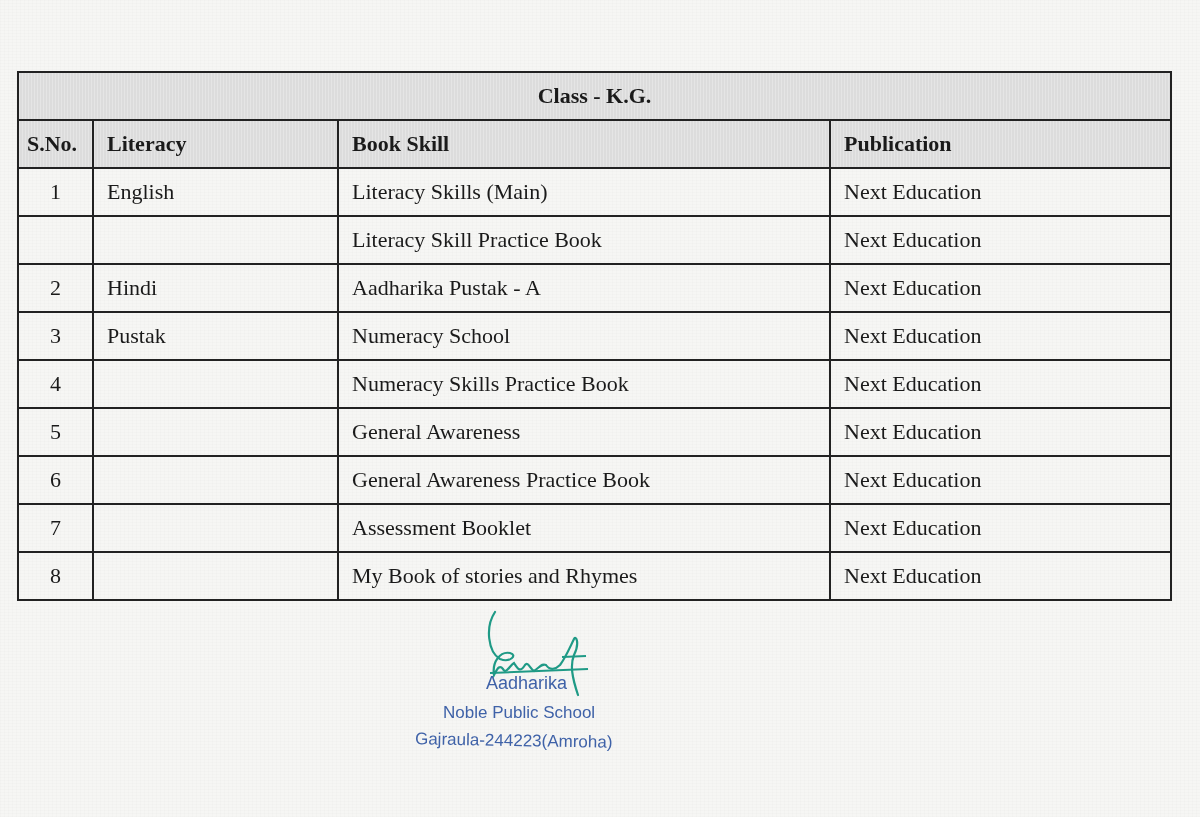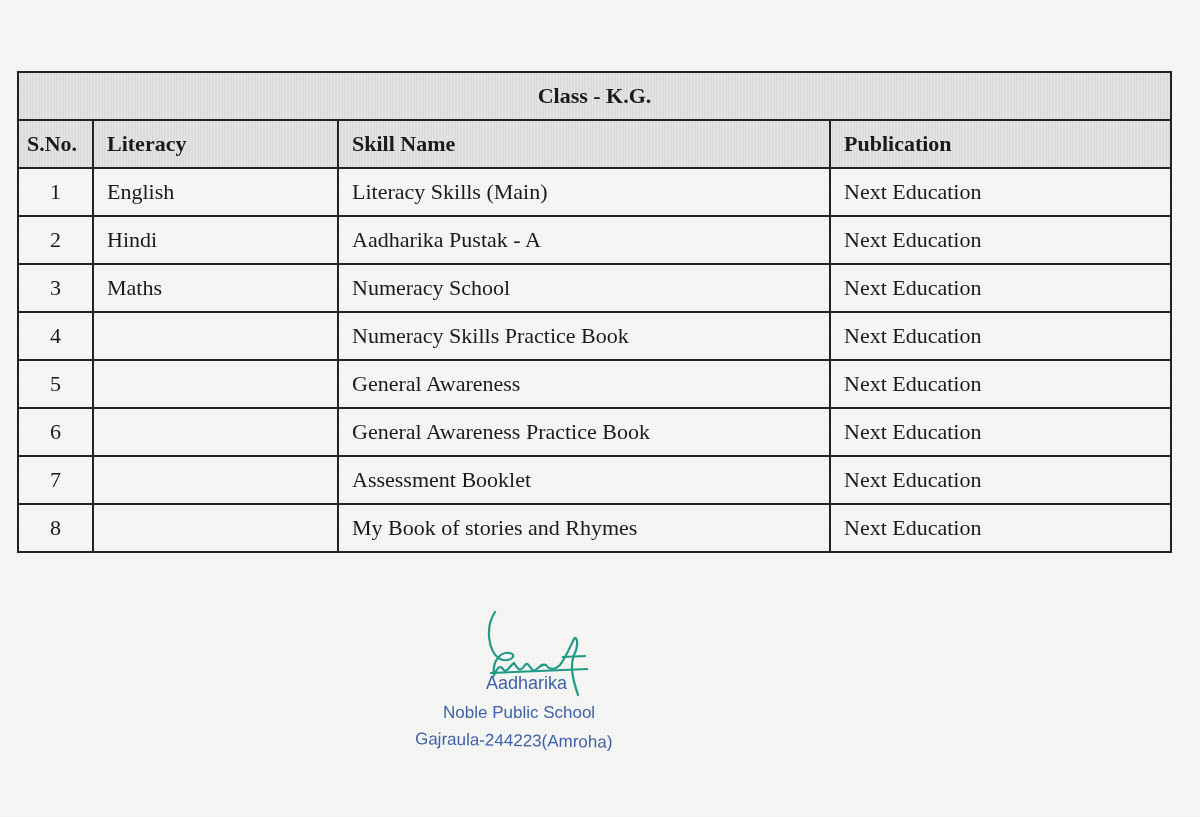--- a/index.html
+++ b/index.html
@@ -80,40 +80,46 @@
     <col style="width:492px">
     <col style="width:341px">
   </colgroup>
   <thead>
     <tr class="title-row">
       <th colspan="4">Class - K.G.</th>
     </tr>
     <tr class="head-row">
       <th class="sno">S.No.</th>
       <th>Literacy</th>
-      <th>Skill Name</th>
+      <th>Book Skill</th>
       <th>Publication</th>
     </tr>
   </thead>
   <tbody>
     <tr>
       <td class="sno">1</td>
       <td>English</td>
       <td>Literacy Skills (Main)</td>
       <td>Next Education</td>
     </tr>
     <tr>
+      <td class="sno"></td>
+      <td></td>
+      <td>Literacy Skill Practice Book</td>
+      <td>Next Education</td>
+    </tr>
+    <tr>
       <td class="sno">2</td>
       <td>Hindi</td>
       <td>Aadharika Pustak - A</td>
       <td>Next Education</td>
     </tr>
     <tr>
       <td class="sno">3</td>
-      <td>Maths</td>
+      <td>Pustak</td>
       <td>Numeracy School</td>
       <td>Next Education</td>
     </tr>
     <tr>
       <td class="sno">4</td>
       <td></td>
       <td>Numeracy Skills Practice Book</td>
       <td>Next Education</td>
     </tr>
     <tr>

